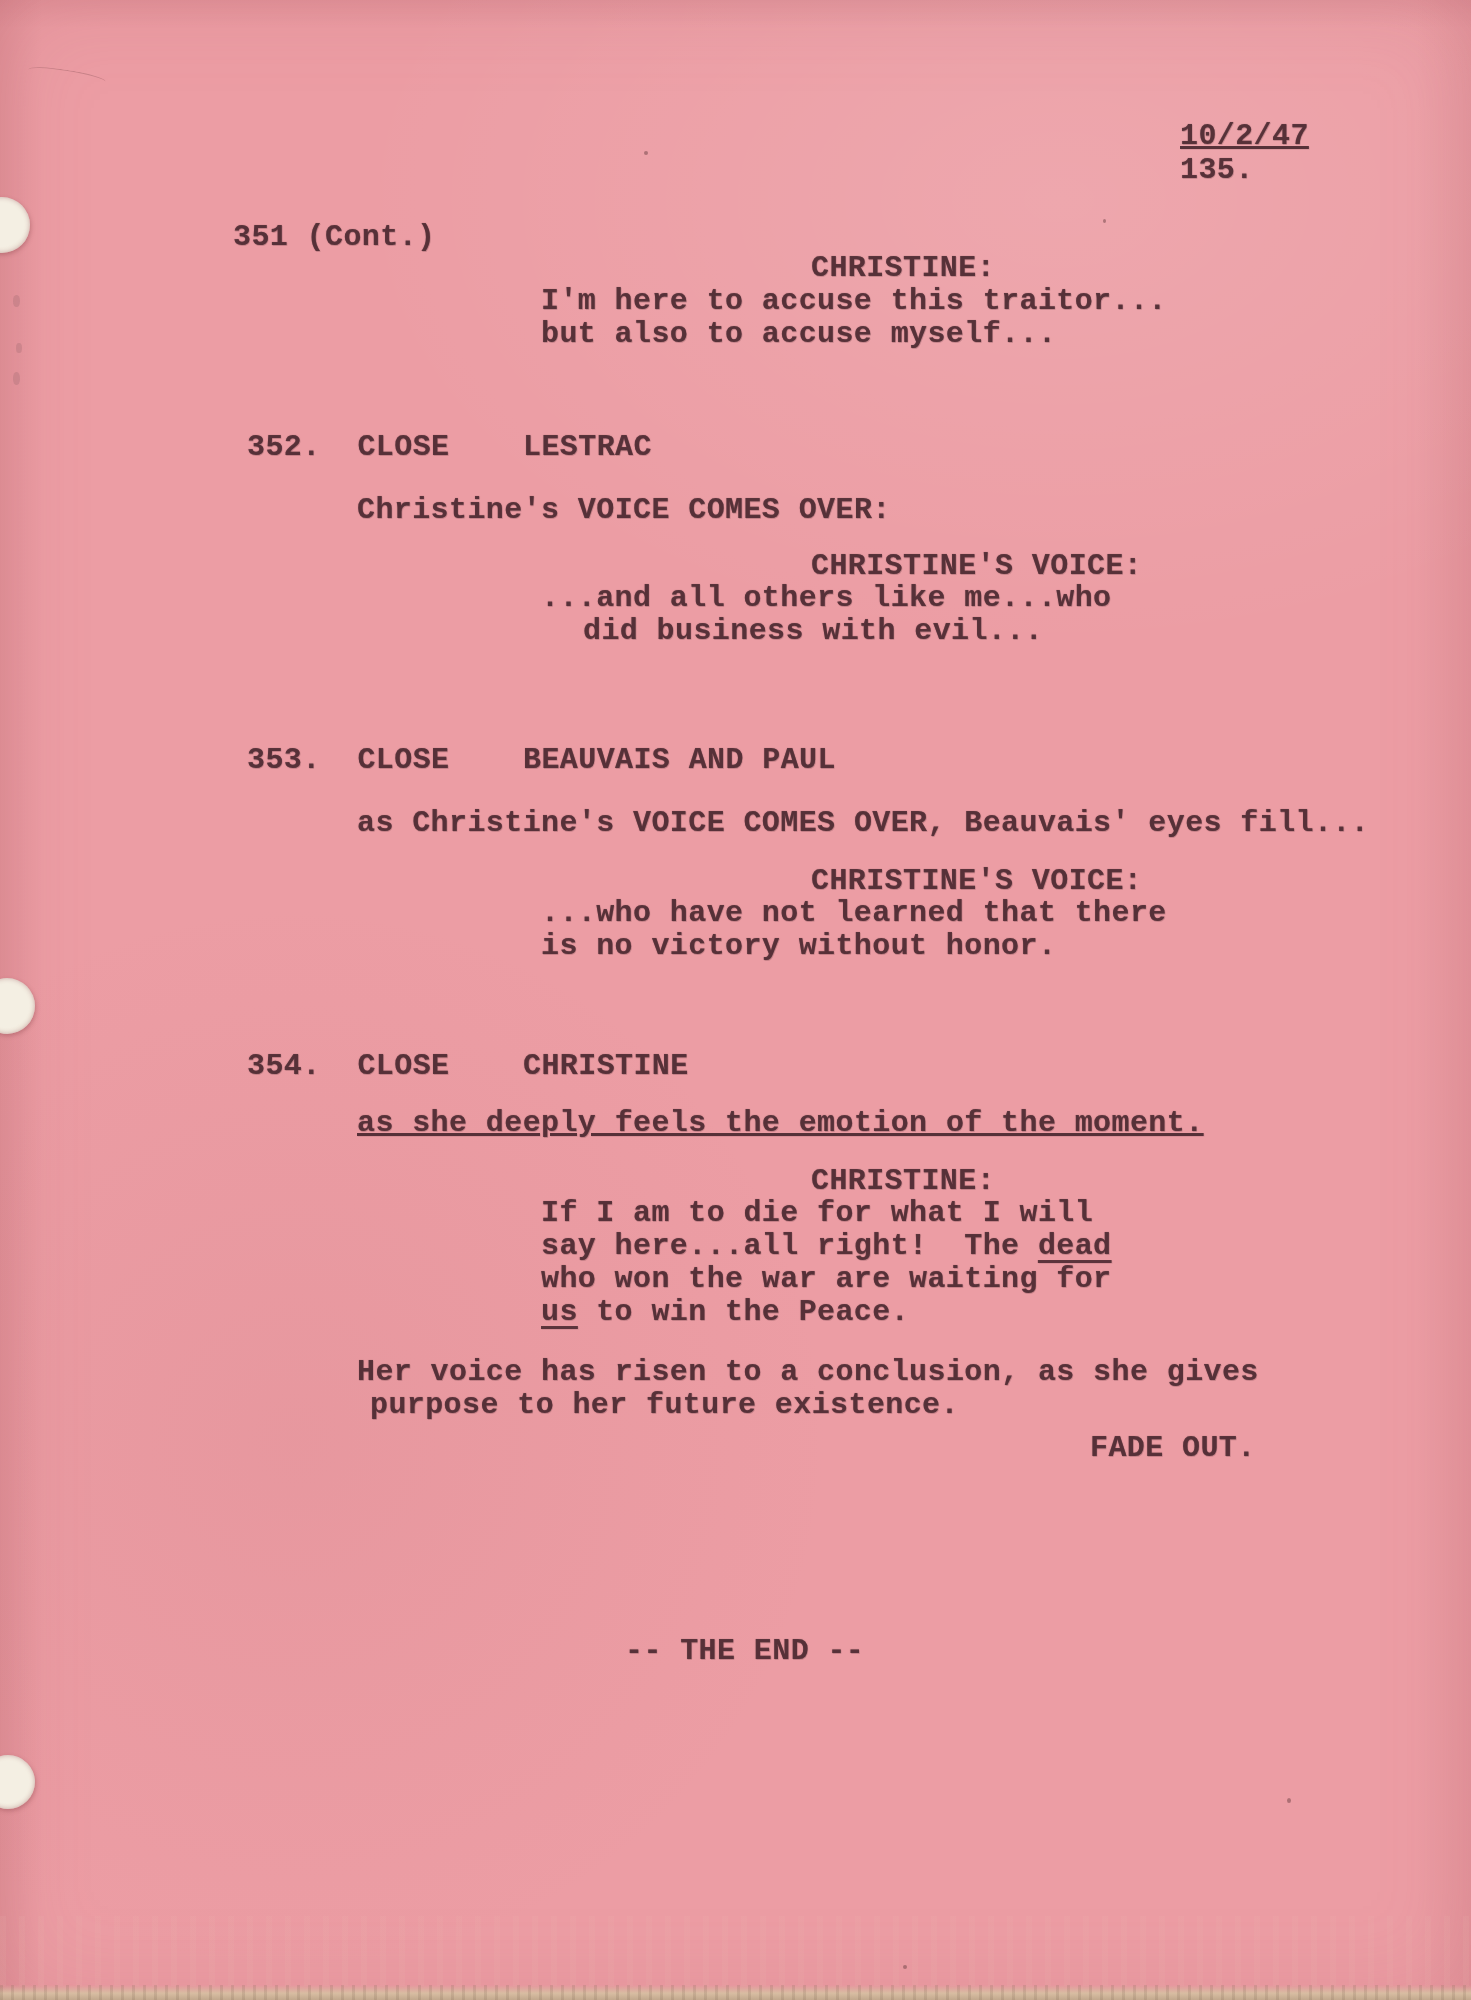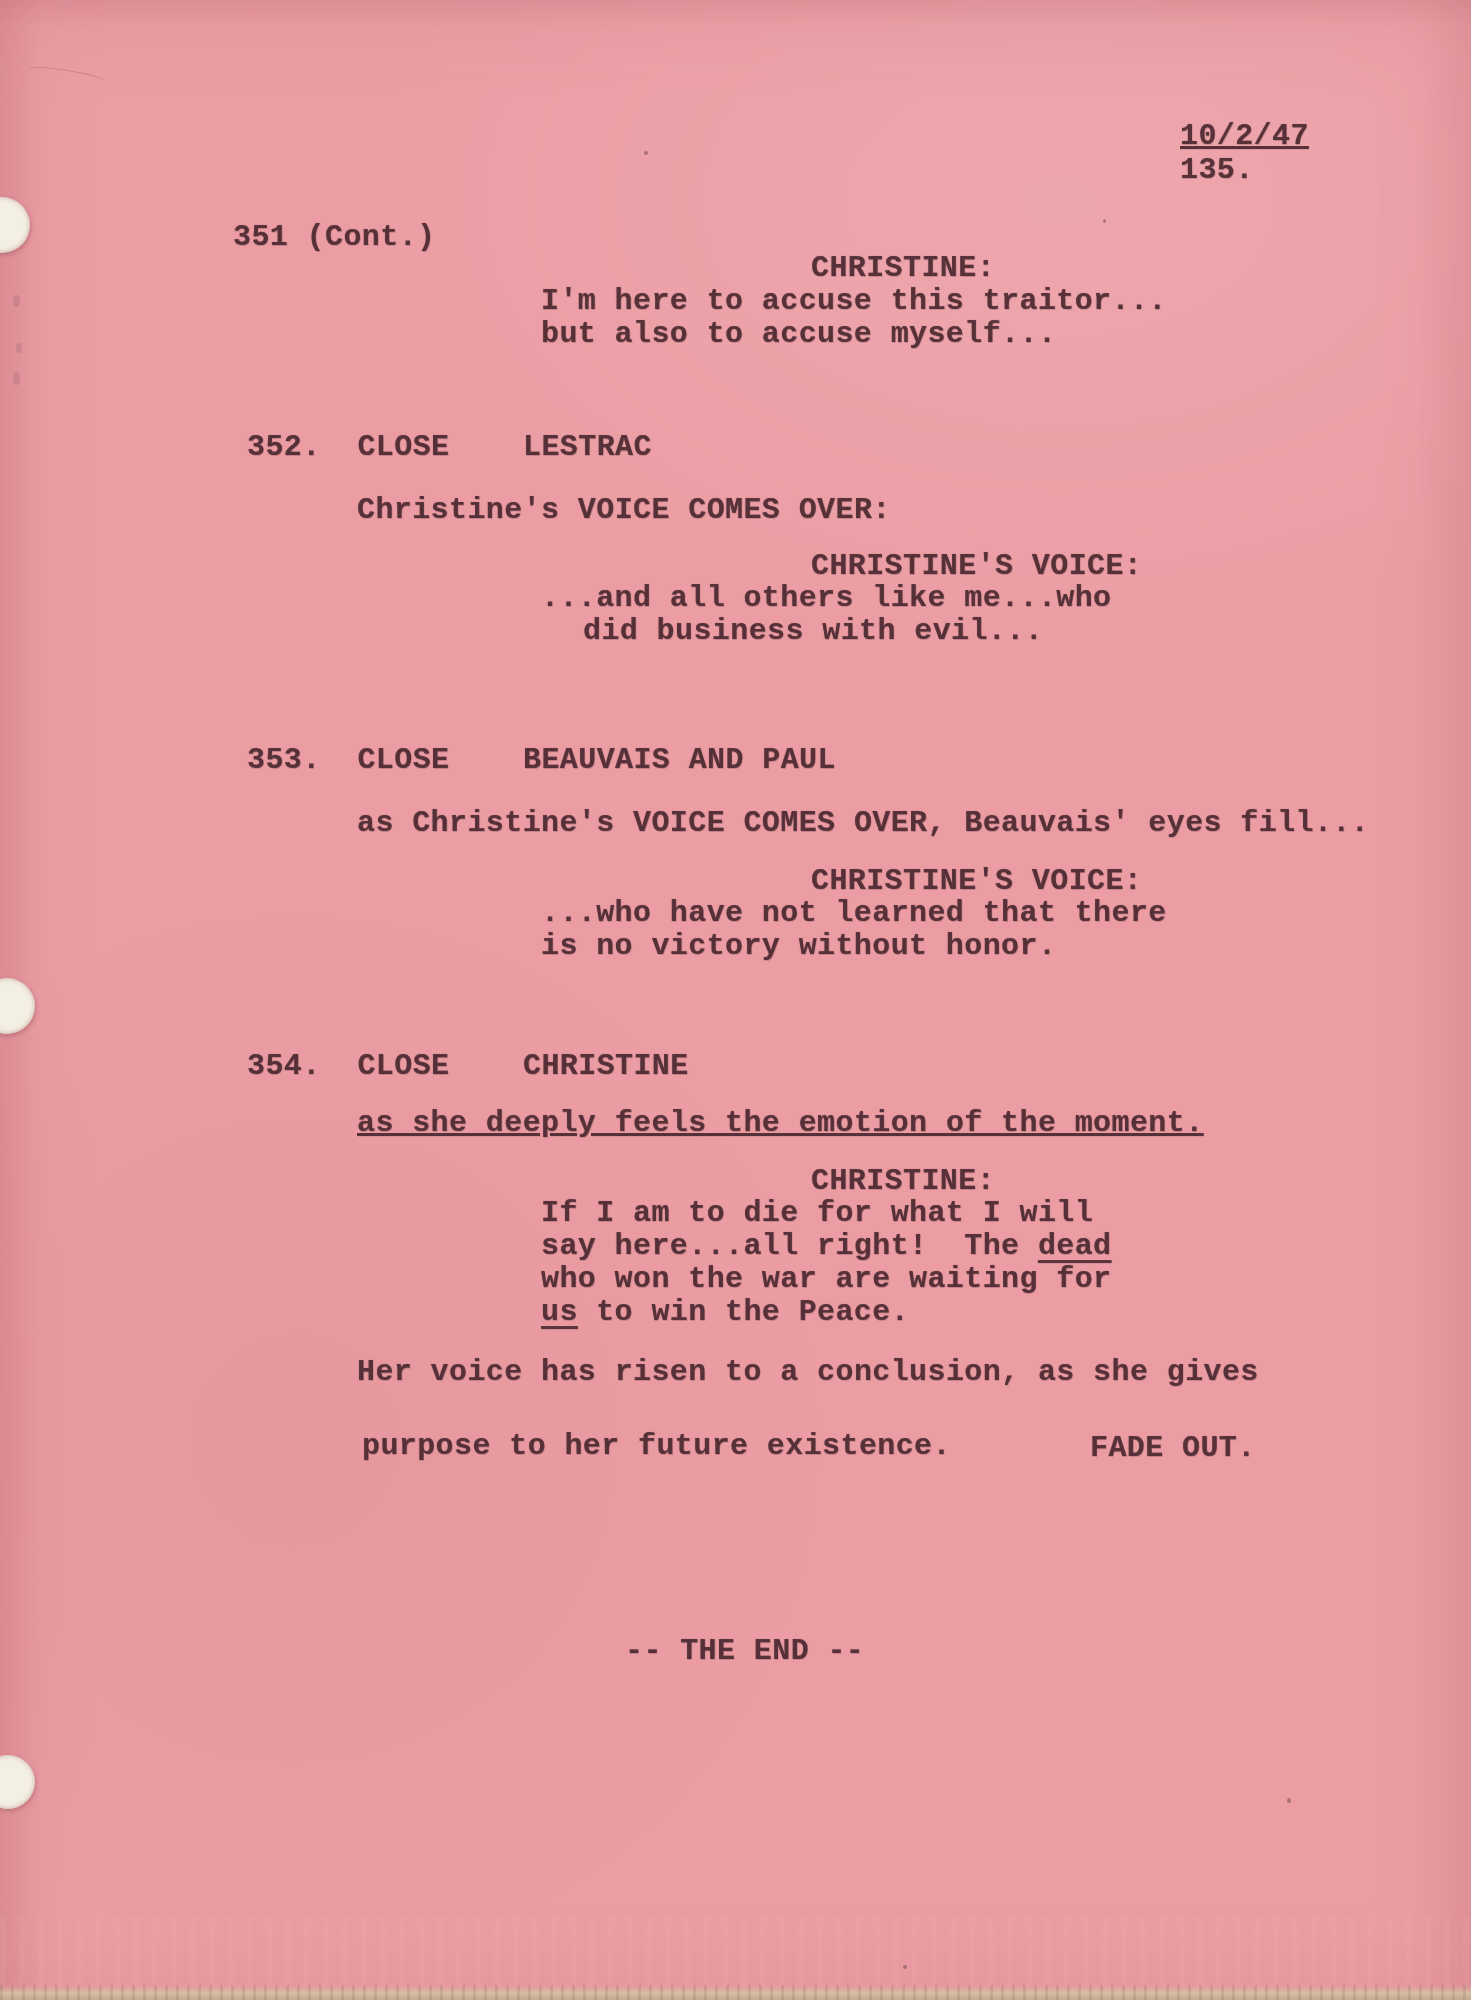--- a/index.html
+++ b/index.html
@@ -103,21 +103,21 @@
   <div class="tl" style="top:930px;left:541px;">is no victory without honor.</div>
 
   <div class="tl" style="top:1050px;left:247px;">354.  CLOSE    CHRISTINE</div>
   <div class="tl" style="top:1107px;left:357px;text-decoration:underline;">as she deeply feels the emotion of the moment.</div>
   <div class="tl" style="top:1165px;left:811px;">CHRISTINE:</div>
   <div class="tl" style="top:1197px;left:541px;">If I am to die for what I will</div>
   <div class="tl" style="top:1230px;left:541px;"><span>say here...all right!  The </span><span class="u">dead</span></div>
   <div class="tl" style="top:1263px;left:541px;">who won the war are waiting for</div>
   <div class="tl" style="top:1296px;left:541px;"><span class="u">us</span><span> to win the Peace.</span></div>
   <div class="tl" style="top:1356px;left:357px;">Her voice has risen to a conclusion, as she gives</div>
-  <div class="tl" style="top:1389px;left:362px;margin-top:41px;">purpose to her future existence.</div>
+  <div class="tl" style="top:1389px;left:370px;">purpose to her future existence.</div>
 
   <div class="tl" style="top:1432px;left:1090px;">FADE OUT.</div>
   <div class="tl" style="top:1635px;left:625px;">-- THE END --</div>
 
   <div class="hole" style="left:-26px;top:197px;width:56px;height:56px;"></div>
   <div class="hole" style="left:-21px;top:978px;width:56px;height:56px;"></div>
   <div class="hole" style="left:-19px;top:1755px;width:54px;height:54px;"></div>
 
   <div class="streaks"></div>
   <div class="bottom-edge"></div>

